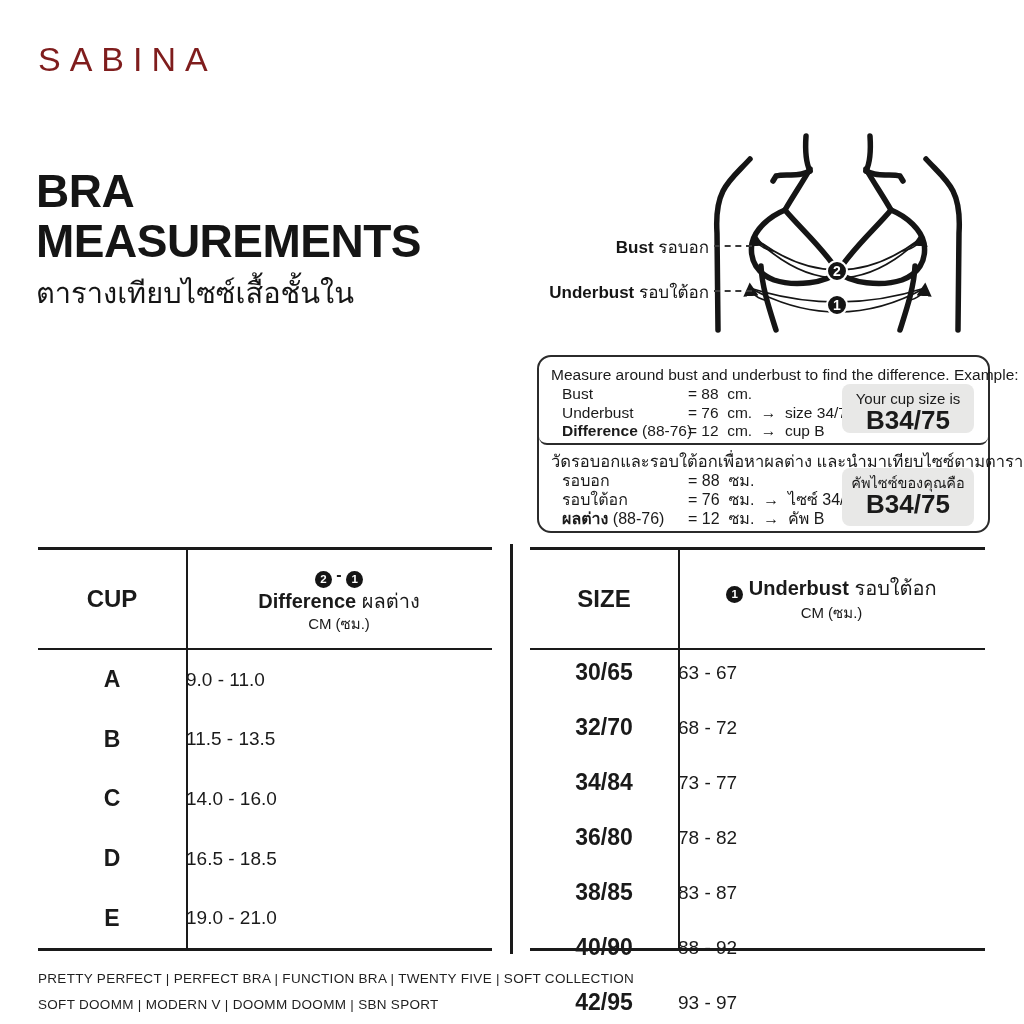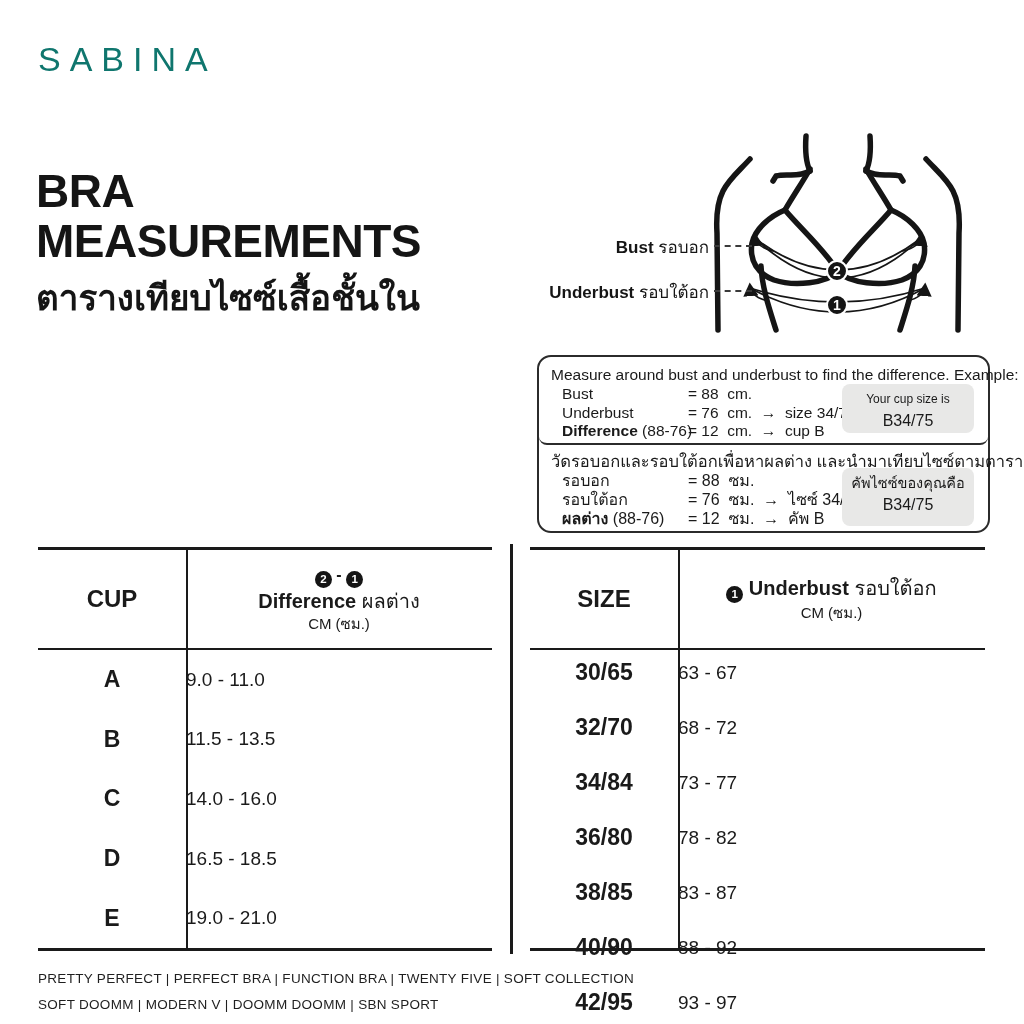--- a/index.html
+++ b/index.html
@@ -1,26 +1,26 @@
 <!DOCTYPE html>
 <html><head>
 <meta charset="utf-8">
 <style>
   * { margin:0; padding:0; box-sizing:border-box; }
   html,body { width:1024px; height:1024px; background:#ffffff; overflow:hidden; }
   body { font-family:"Liberation Sans","DejaVu Sans",sans-serif; color:#1a1a1a; position:relative; }
 
   
   .logo { position:absolute; left:38px; top:40px; font-size:34px; font-weight:400;
-          letter-spacing:9px; color:#0f766e; }
+          letter-spacing:9px; color:#7f1d1d; }
 
   
   .title { position:absolute; left:36px; top:166px; font-size:46px; font-weight:bold;
            line-height:50px; letter-spacing:-0.5px; color:#151515; }
-  .subtitle { position:absolute; left:36px; top:270px; font-size:35px; font-weight:700;
+  .subtitle { position:absolute; left:36px; top:270px; font-size:29px; font-weight:400;
               color:#151515; }
 
   
   .diagram { position:absolute; left:570px; top:133px; width:440px; height:202px; }
   .diagram svg { position:absolute; left:20px; top:0; }
   .diag-label { position:absolute; font-size:17px; white-space:nowrap; color:#151515; }
   .diag-label b { font-weight:bold; }
   .dash-line { position:absolute; height:0; border-top:2px dashed #3a3a3a; }
   .num-badge { position:absolute; width:22px; height:22px; border-radius:50%;
                background:#151515; color:#fff; font-size:14px; font-weight:bold;
@@ -35,23 +35,23 @@
   .intro { padding-left:12px; font-size:15.5px; line-height:20px; white-space:nowrap; }
   .intro-th { font-size:16.5px; }
   .irow { display:flex; padding-left:23px; font-size:15.5px; line-height:18.5px; }
   .irow-th { font-size:16px; line-height:19px; }
   .irow .lbl { width:126px; white-space:pre; }
   .irow .val { white-space:pre; }
   .cupbox { position:absolute; right:14px; width:132px; background:#e8e8e7; border-radius:8px;
             text-align:center; padding-top:5px; }
   .cupbox-en { top:27px; height:49px; }
   .cupbox-th { top:23px; height:58px; }
-  .cupbox .cap { font-size:12px; line-height:20px; }
+  .cupbox .cap { font-size:15px; line-height:20px; }
   .cupbox-th .cap { font-size:14.5px; }
-  .cupbox .bigsize { font-size:16px; font-weight:normal; line-height:23px; }
+  .cupbox .bigsize { font-size:26px; font-weight:bold; line-height:23px; }
 
   
   .sizetable { position:absolute; top:547px; border-top:3px solid #1a1a1a;
                border-bottom:3px solid #1a1a1a; }
   .sizetable .vline { position:absolute; left:148px; top:0; bottom:0; width:2px; background:#1a1a1a; }
   .t-left  { left:38px;  width:454px; height:404px; }
   .t-right { left:530px; width:455px; height:404px; }
   .thead { height:100px; border-bottom:2.5px solid #1a1a1a; display:grid;
            grid-template-columns:148px 1fr; align-items:center; }
   .thead .c1 { text-align:center; font-size:24px; font-weight:bold; }

